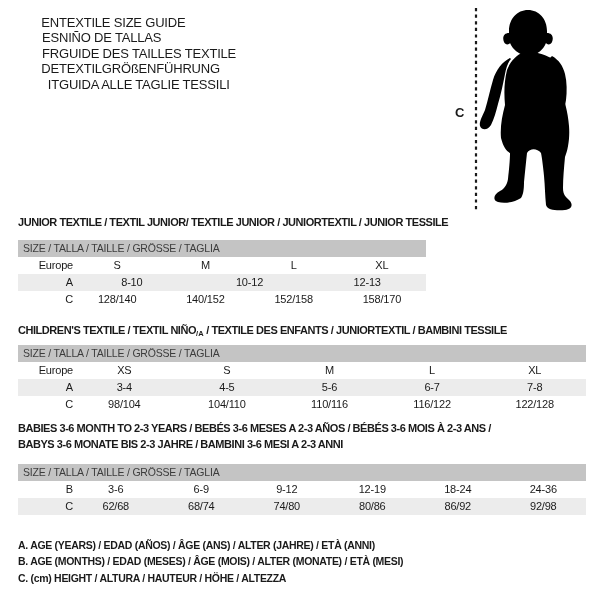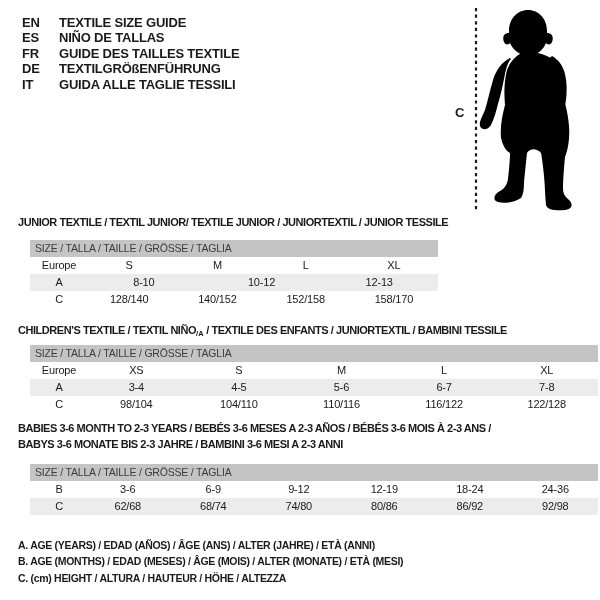--- a/index.html
+++ b/index.html
@@ -5,35 +5,35 @@
   html,body{margin:0;padding:0;}
   body{
     width:600px;height:600px;background:#ffffff;overflow:hidden;
     font-family:"Liberation Sans", sans-serif;color:#1a1a1a;
     -webkit-font-smoothing:antialiased;
   }
   #stage{position:relative;width:600px;height:600px;background:#ffffff;}
 
   
   #lang-list{position:absolute;left:22px;top:15px;}
-  .lang-row{display:flex;font-weight:bold;font-size:13px;line-height:15.4px;letter-spacing:-0.2px;white-space:nowrap;}
+  .lang-row{display:flex;font-weight:normal;font-size:13px;line-height:15.4px;letter-spacing:-0.2px;white-space:nowrap;text-align:right;}
   .lang-code{width:37px;flex:0 0 37px;}
 
   
   #figure-svg{position:absolute;left:442px;top:0;width:160px;height:220px;}
   #figure-label{position:absolute;left:455px;top:105px;font-weight:bold;font-size:13px;}
 
   
   .table-title{position:absolute;left:18px;font-weight:bold;font-size:11px;letter-spacing:-0.45px;line-height:15.5px;white-space:nowrap;}
   .table-title .sub{font-size:7.5px;vertical-align:-2px;letter-spacing:0;}
-  .size-table{position:absolute;left:18px;margin-left:12px;}
+  .size-table{position:absolute;left:18px;}
   .size-bar{height:17px;line-height:17px;background:#c4c4c4;color:#3c3c3c;font-size:10.5px;padding-left:5px;letter-spacing:-0.2px;white-space:nowrap;overflow:hidden;}
   .trow{display:flex;height:17px;line-height:17px;font-size:11px;letter-spacing:-0.2px;}
   .trow.alt{background:#ececec;}
-  .tcell-label{flex:0 0 52px;width:52px;padding-left:3px;text-align:center;}
+  .tcell-label{flex:0 0 52px;width:52px;padding-left:3px;text-align:right;}
   .tcell{flex:1;text-align:center;}
 
   
   #notes{position:absolute;left:18px;top:537px;font-weight:bold;font-size:10.5px;line-height:16.3px;letter-spacing:-0.3px;white-space:nowrap;}
 </style>
 </head>
 <body>
 
 <div id="stage">
 

